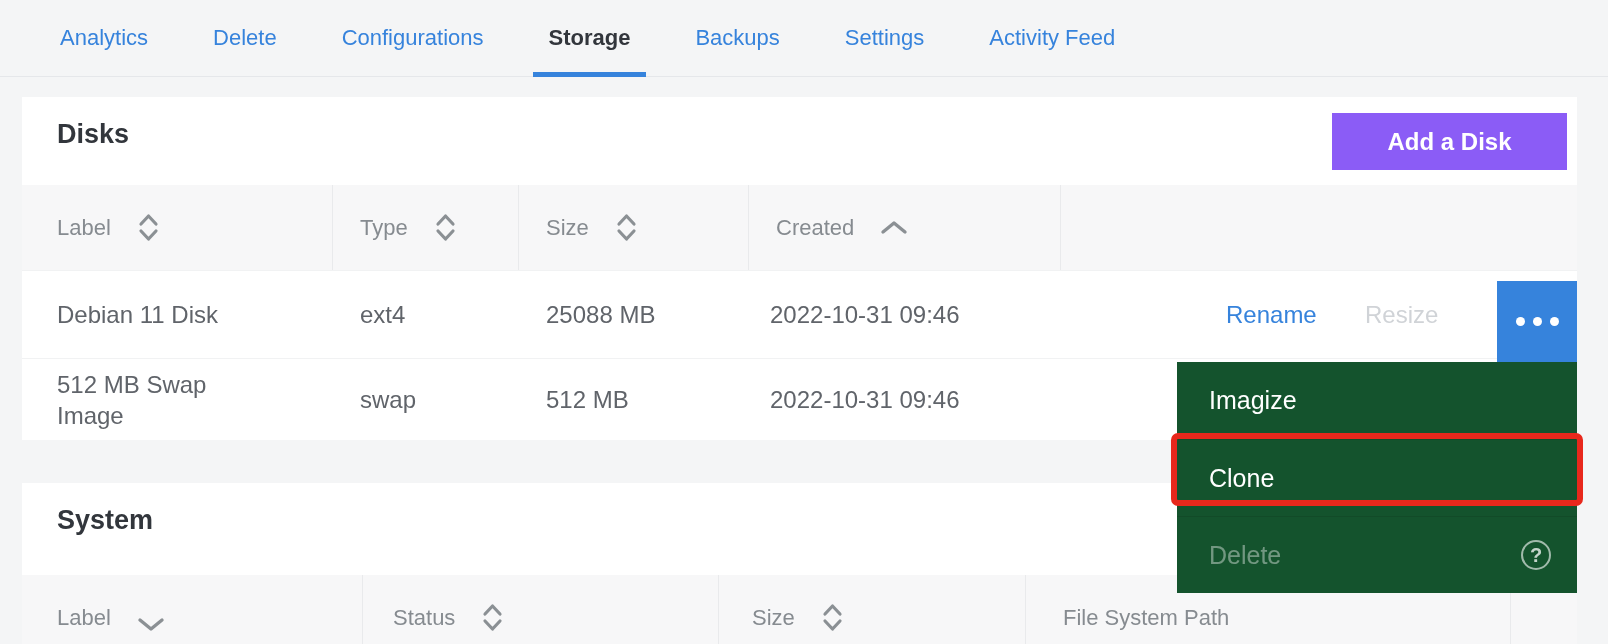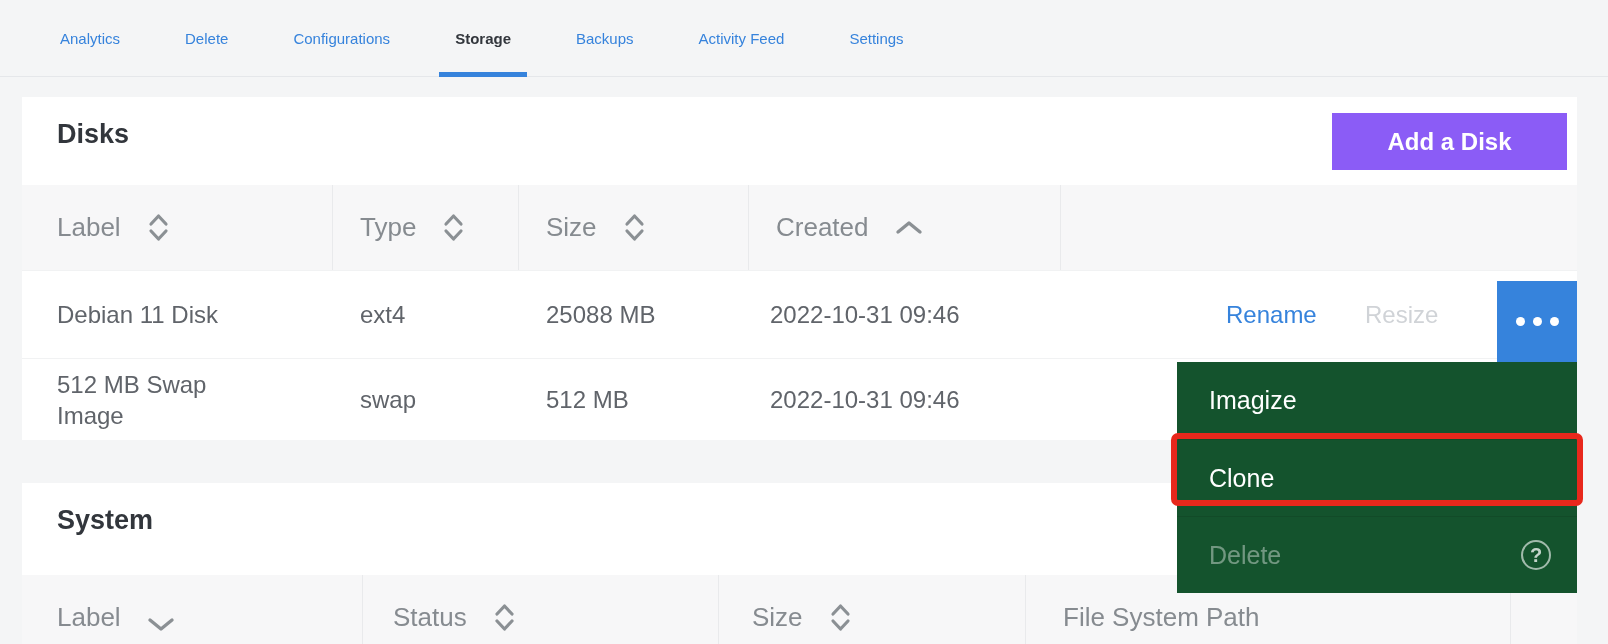--- a/index.html
+++ b/index.html
@@ -8,40 +8,40 @@
     background:#f4f5f6;font-family:"Liberation Sans",sans-serif;
     -webkit-font-smoothing:antialiased;
   }
   
   .tabbar{
     position:absolute;top:0;left:0;width:100%;height:77px;box-sizing:border-box;
     border-bottom:1px solid #e5e7ea;display:flex;align-items:stretch;
     padding-left:44px;column-gap:33px;
   }
   .tab{position:relative;display:flex;align-items:center;padding:0 16px;
-    font-size:15px;color:#3683dc;cursor:pointer;white-space:nowrap;}
+    font-size:22px;color:#3683dc;cursor:pointer;white-space:nowrap;}
   .tab.active{color:#32363c;font-weight:700;}
   .tab .underline{display:none;}
   .tab.active .underline{display:block;position:absolute;left:0;right:0;bottom:-1px;
     height:5px;background:#3683dc;}
   
   .panel{position:absolute;left:22px;width:1555px;background:#fff;}
   #disks-panel{top:97px;height:343px;}
   #volumes-panel{top:483px;height:177px;}
   .section-title{position:absolute;left:35px;top:22px;font-size:27px;font-weight:700;color:#32363c;}
   .add-btn{position:absolute;right:10px;top:16px;width:235px;height:57px;background:#8b5cf6;
     color:#fff;font-size:24px;font-weight:700;display:flex;align-items:center;justify-content:center;
     border:none;cursor:default;}
   
   .thead{position:absolute;left:0;width:100%;background:#f7f7f8;}
   #disks-thead{top:88px;height:85px;}
   #volumes-thead{top:92px;height:85px;}
   .sep{position:absolute;top:0;bottom:0;width:1px;background:#e9eaec;}
   .th{position:absolute;top:0;height:100%;display:flex;align-items:center;gap:26px;
-    font-size:26px;color:#868b90;cursor:pointer;white-space:nowrap;}
+    font-size:22px;color:#868b90;cursor:pointer;white-space:nowrap;}
   .sort-svg{flex:none;}
   
   .row{position:absolute;left:0;width:100%;border-top:1px solid #f1f2f3;box-sizing:border-box;}
   #row-1{top:173px;height:88px;}
   #row-2{top:261px;height:82px;}
   .cell{position:absolute;top:0;height:100%;display:flex;align-items:center;
     font-size:24px;color:#60646a;}
   .c1{left:35px;width:195px;line-height:31px;}
   .c2{left:338px;}
   .c3{left:524px;}
@@ -80,24 +80,24 @@
       <span>Configurations</span>
     </div>
   <div class="tab active">
       <span>Storage</span>
       <span class="underline"></span>
     </div>
   <div class="tab">
       <span>Backups</span>
     </div>
   <div class="tab">
+      <span>Settings</span>
+    </div>
+  <div class="tab">
       <span>Activity Feed</span>
-    </div>
-  <div class="tab">
-      <span>Settings</span>
     </div>
 </nav>
 
 <section class="panel" id="disks-panel">
   <h2 class="section-title" style="margin:0;">Disks</h2>
   <button class="add-btn">Add a Disk</button>
 
   <div class="thead" id="disks-thead">
     <div class="sep" style="left:310px"></div>
     <div class="sep" style="left:496px"></div>

